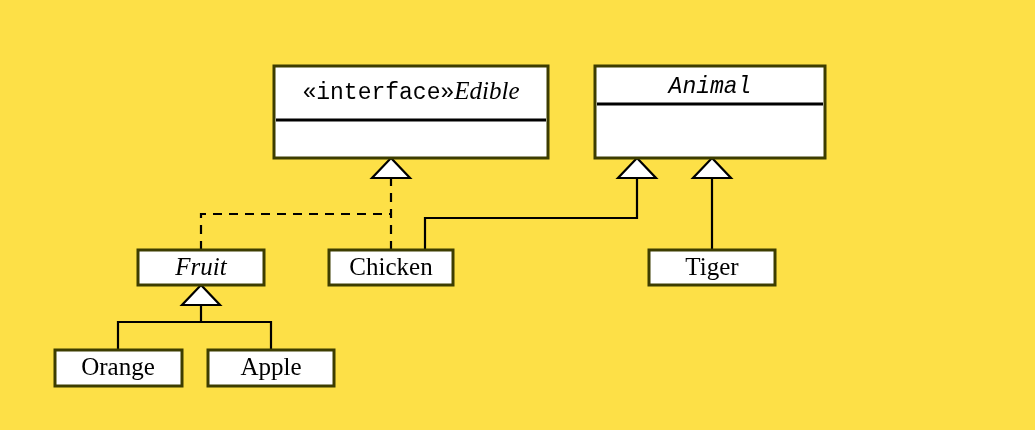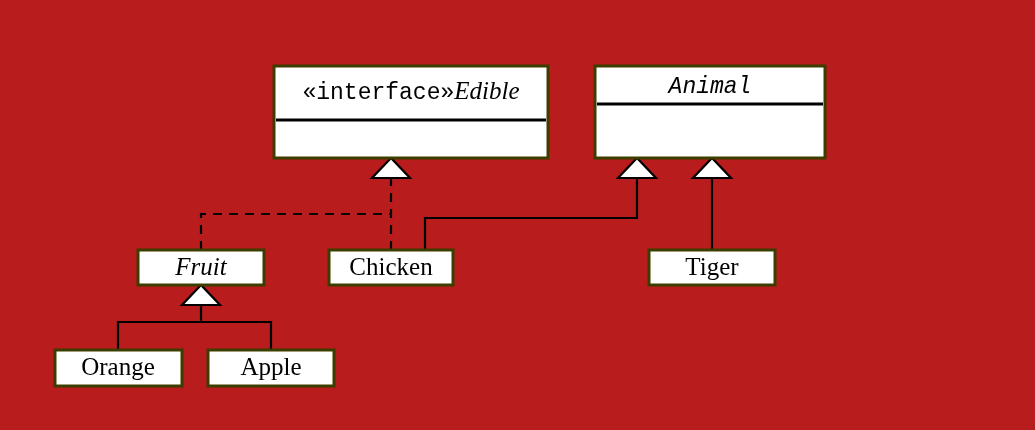--- a/index.html
+++ b/index.html
@@ -8,21 +8,21 @@
     padding: 0;
     background: #ffffff;
   }
   body {
     font-family: "Liberation Serif", serif;
   }
   #diagram-canvas {
     position: relative;
     width: 1035px;
     height: 430px;
-    background: #b91c1c;
+    background: #fde047;
     overflow: hidden;
   }
   #uml-svg {
     position: absolute;
     left: 0;
     top: 0;
     width: 1035px;
     height: 430px;
   }
   .uml-box-rect {

